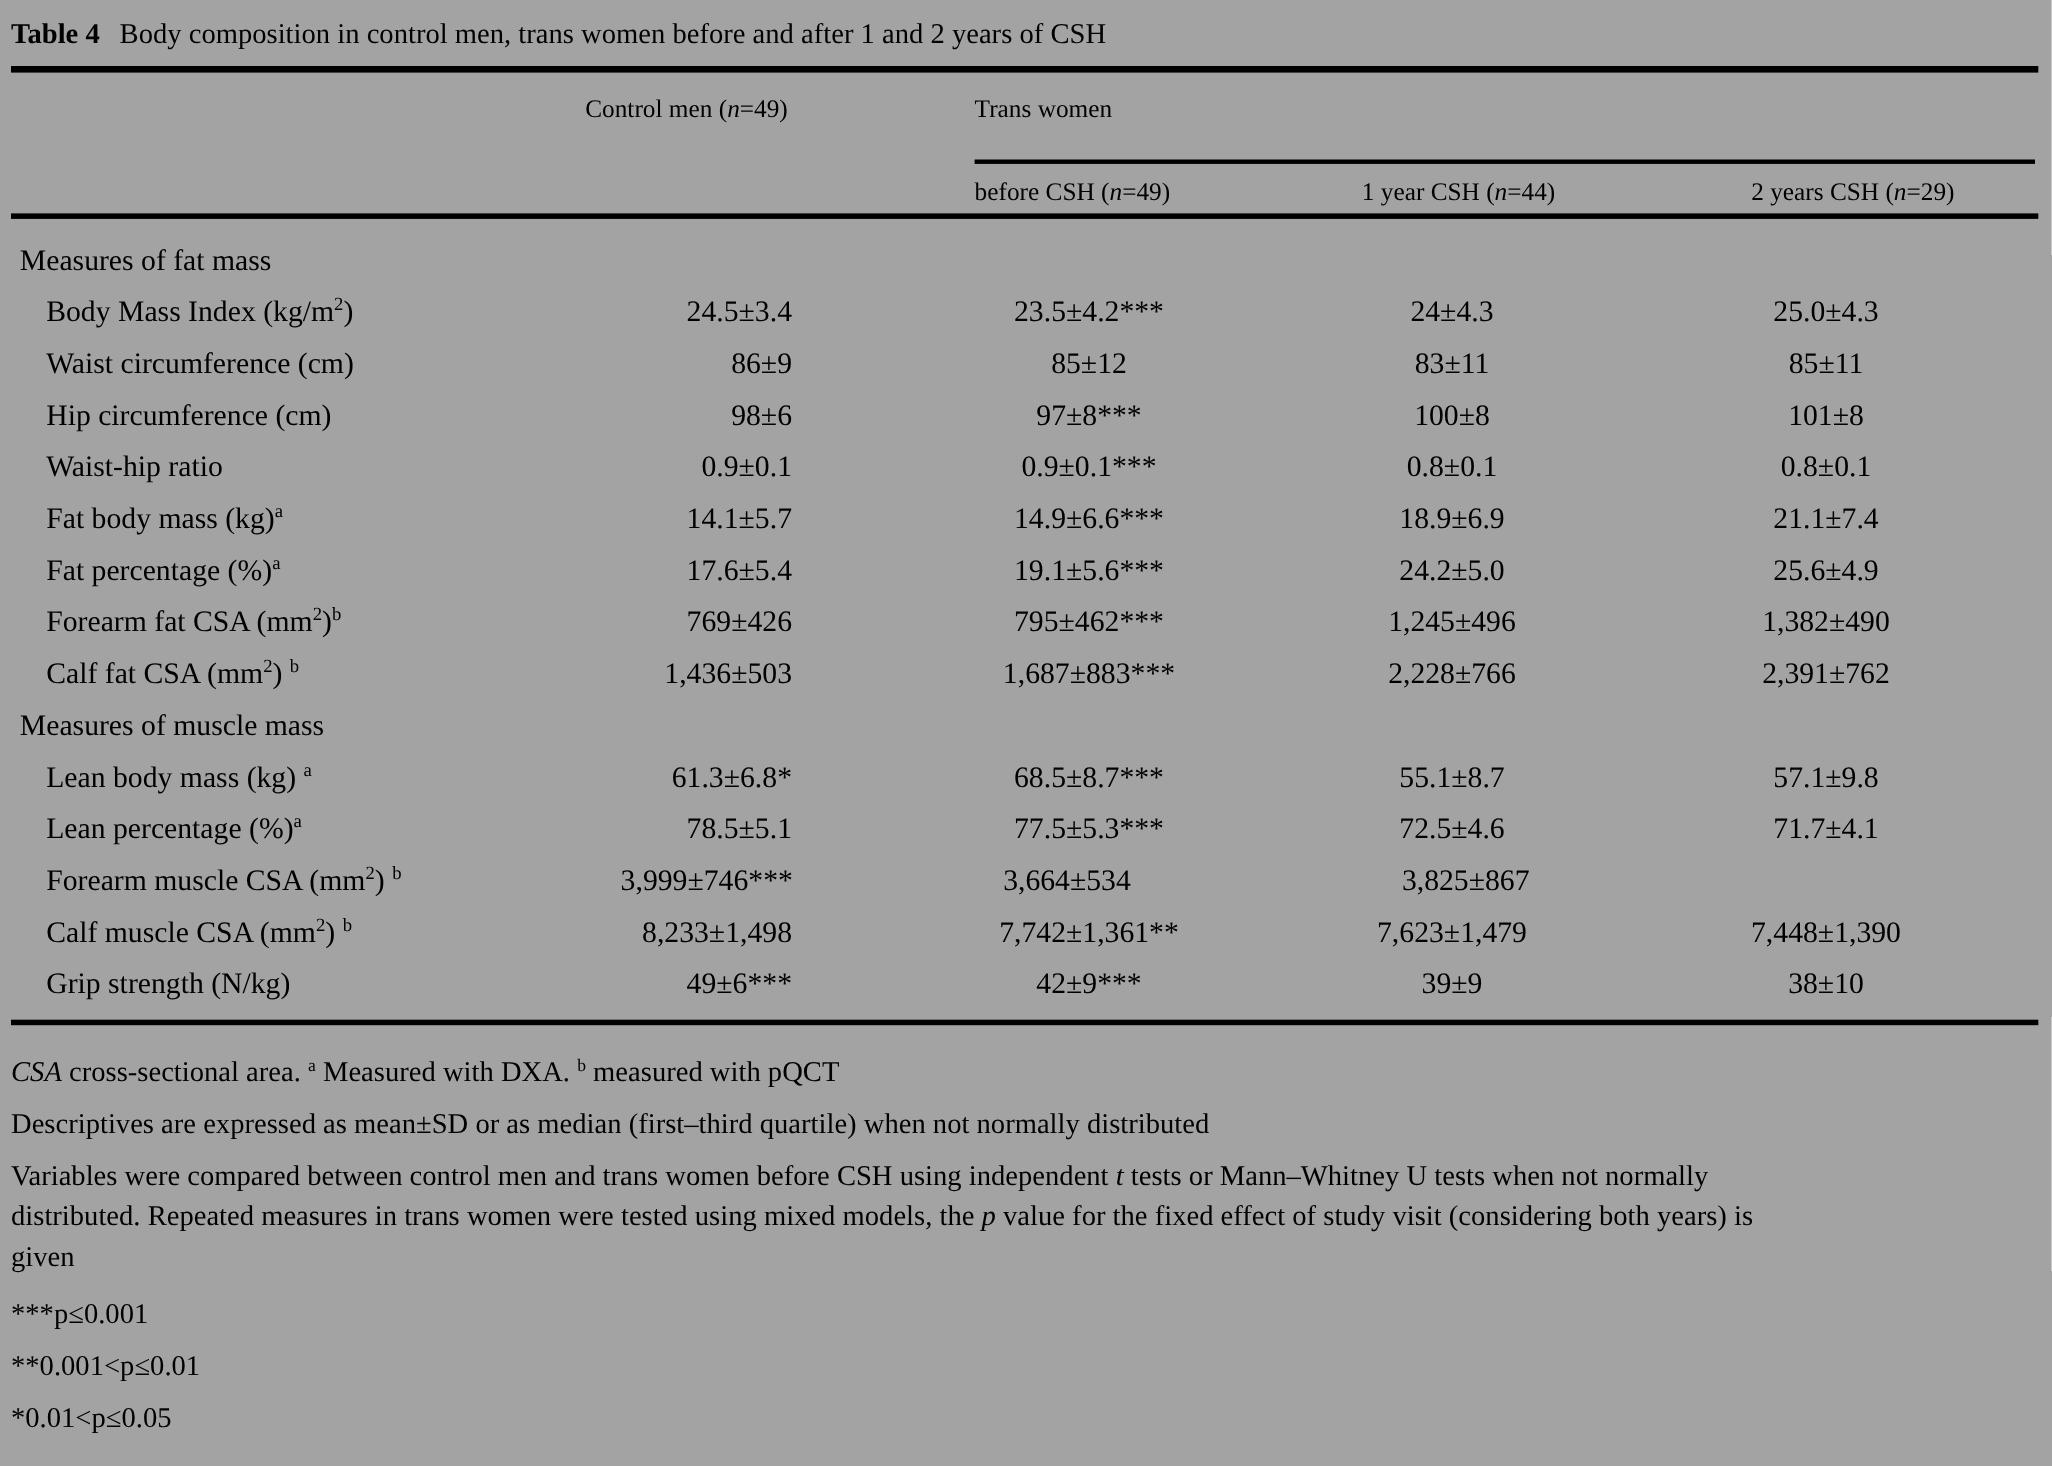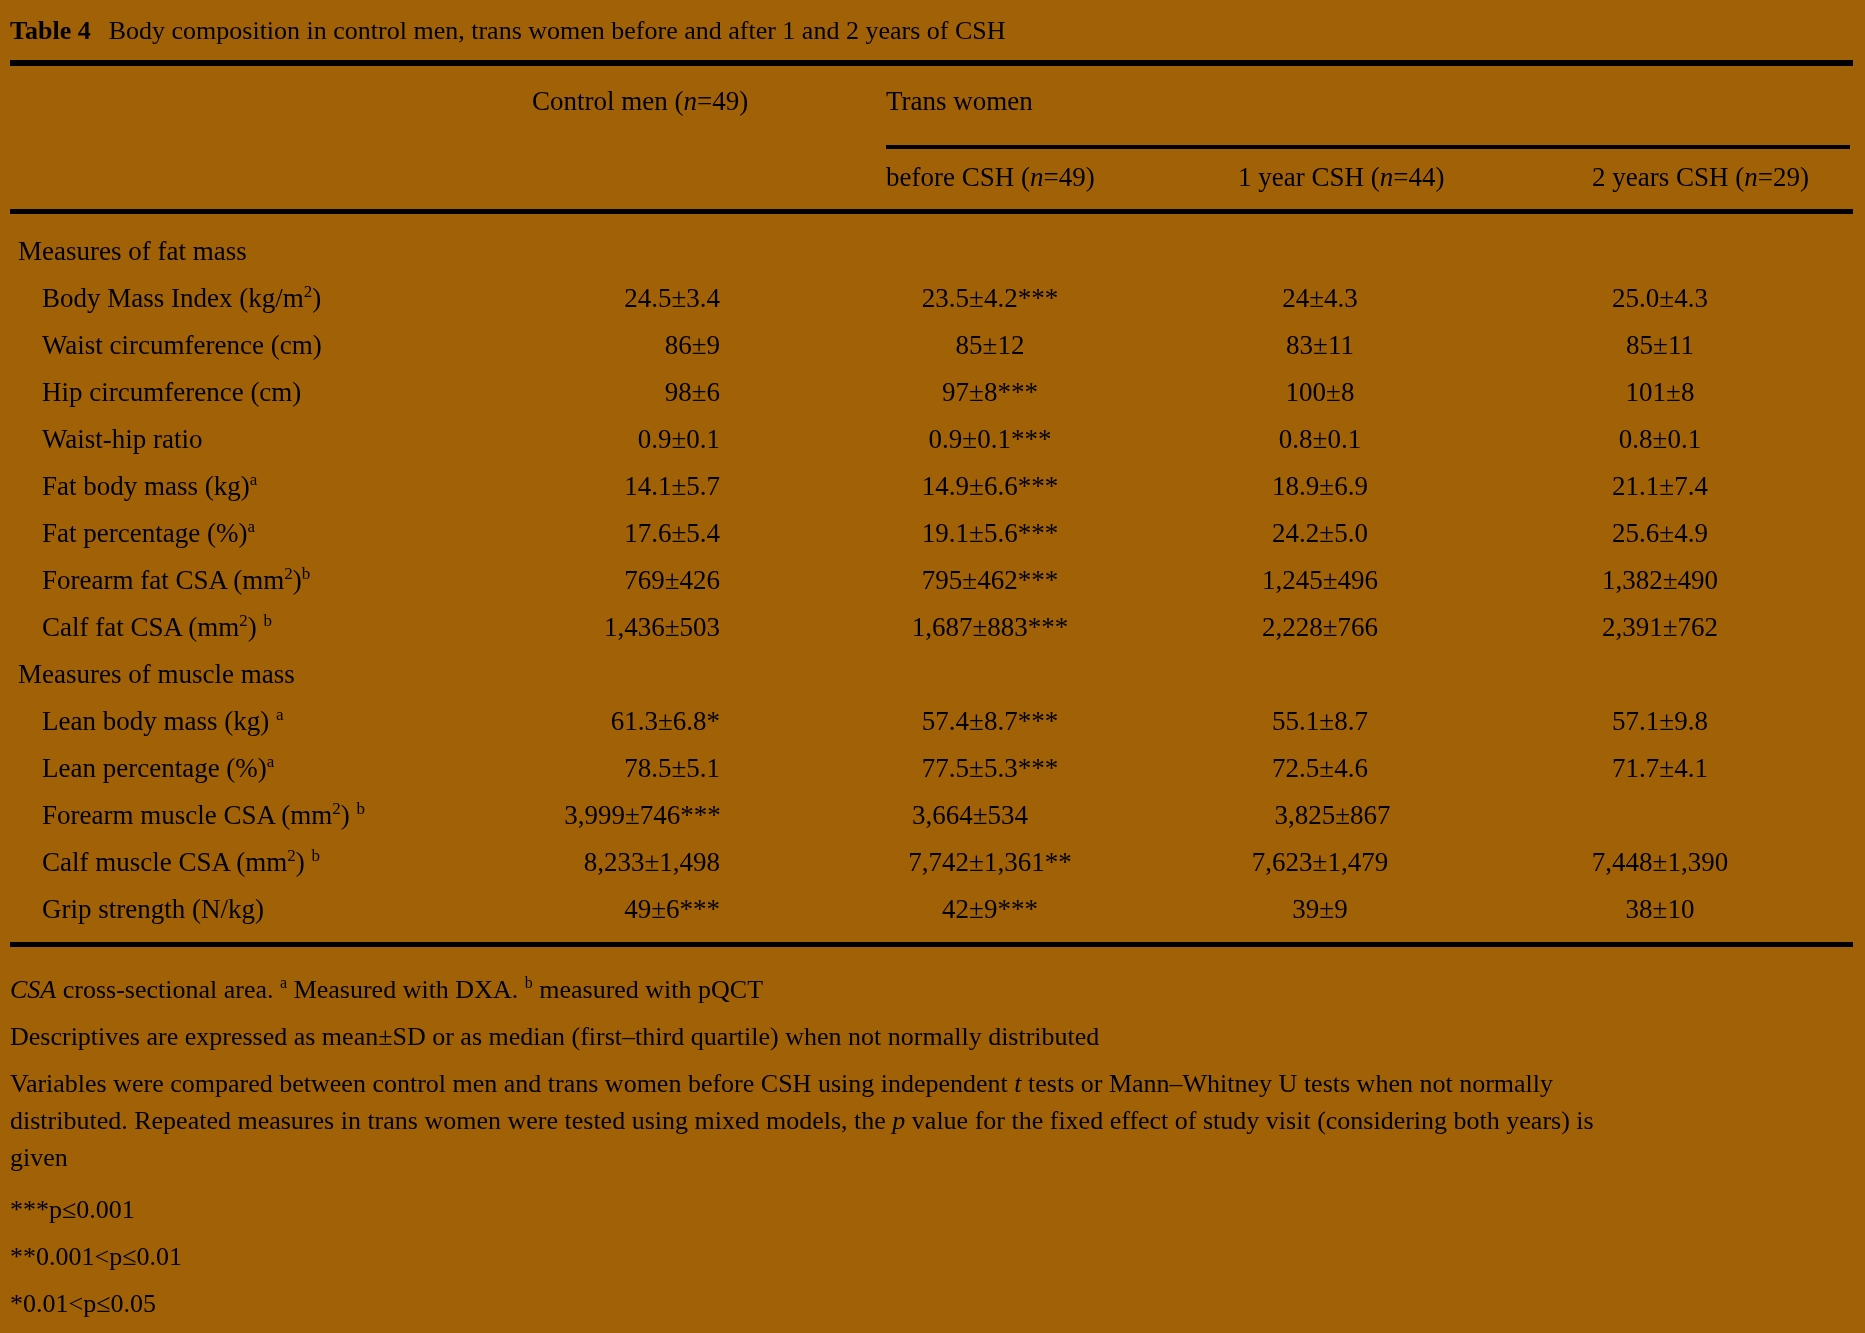--- a/index.html
+++ b/index.html
@@ -3,34 +3,34 @@
 <meta charset="utf-8">
 <style>
   * { margin: 0; padding: 0; box-sizing: border-box; }
   html, body { background: #ffffff; }
   body {
     width: 1865px; height: 1333px;
     font-family: "Liberation Serif", "DejaVu Serif", serif;
     color: #000;
     overflow: hidden;
   }
-  .page { position: relative; width: 1865px; height: 1333px; background: #a16207; }
+  .page { position: relative; width: 1865px; height: 1333px; background: #a3a3a3; }
 
   
   .caption { height: 60px; padding: 16px 0 0 10px; font-size: 26px; white-space: nowrap; }
   .caption .num { font-weight: 700; margin-right: 18px; }
 
   
   .rule { background: #000; margin: 0 12px 0 10px; }
   .rule-top { height: 6px; }
   .rule-mid { height: 5px; }
   .rule-bottom { height: 5px; }
 
   
-  .thead { position: relative; height: 143px; font-size: 27px; }
+  .thead { position: relative; height: 128px; font-size: 23px; }
   .thead .hc { position: absolute; white-space: nowrap; }
   .h-control { left: 532px; top: 20px; }
   .h-group { left: 886px; top: 20px; }
   .h-group-rule { position: absolute; left: 886px; top: 79px; width: 964px; height: 4px; background: #000; }
   .h-sub { top: 96px; }
   .h-sub1 { left: 886px; font-family: Liberation Serif, serif; }
   .h-sub2 { left: 1238px; }
   .h-sub3 { left: 1592px; }
 
   
@@ -144,21 +144,21 @@
       <div class="cell c5">2,391±762</div>
     </div>
 
     <div class="trow">
       <div class="cell section-label">Measures of muscle mass</div>
     </div>
 
     <div class="trow">
       <div class="cell label"><span>Lean body mass (kg) </span><sup></sup><span></span><sup>a</sup></div>
       <div class="cell c2">61.3±6.8*</div>
-      <div class="cell c3">57.4±8.7***</div>
+      <div class="cell c3">68.5±8.7***</div>
       <div class="cell c4">55.1±8.7</div>
       <div class="cell c5">57.1±9.8</div>
     </div>
 
     <div class="trow">
       <div class="cell label"><span>Lean percentage (%)</span><sup></sup><span></span><sup>a</sup></div>
       <div class="cell c2">78.5±5.1</div>
       <div class="cell c3">77.5±5.3***</div>
       <div class="cell c4">72.5±4.6</div>
       <div class="cell c5">71.7±4.1</div>

